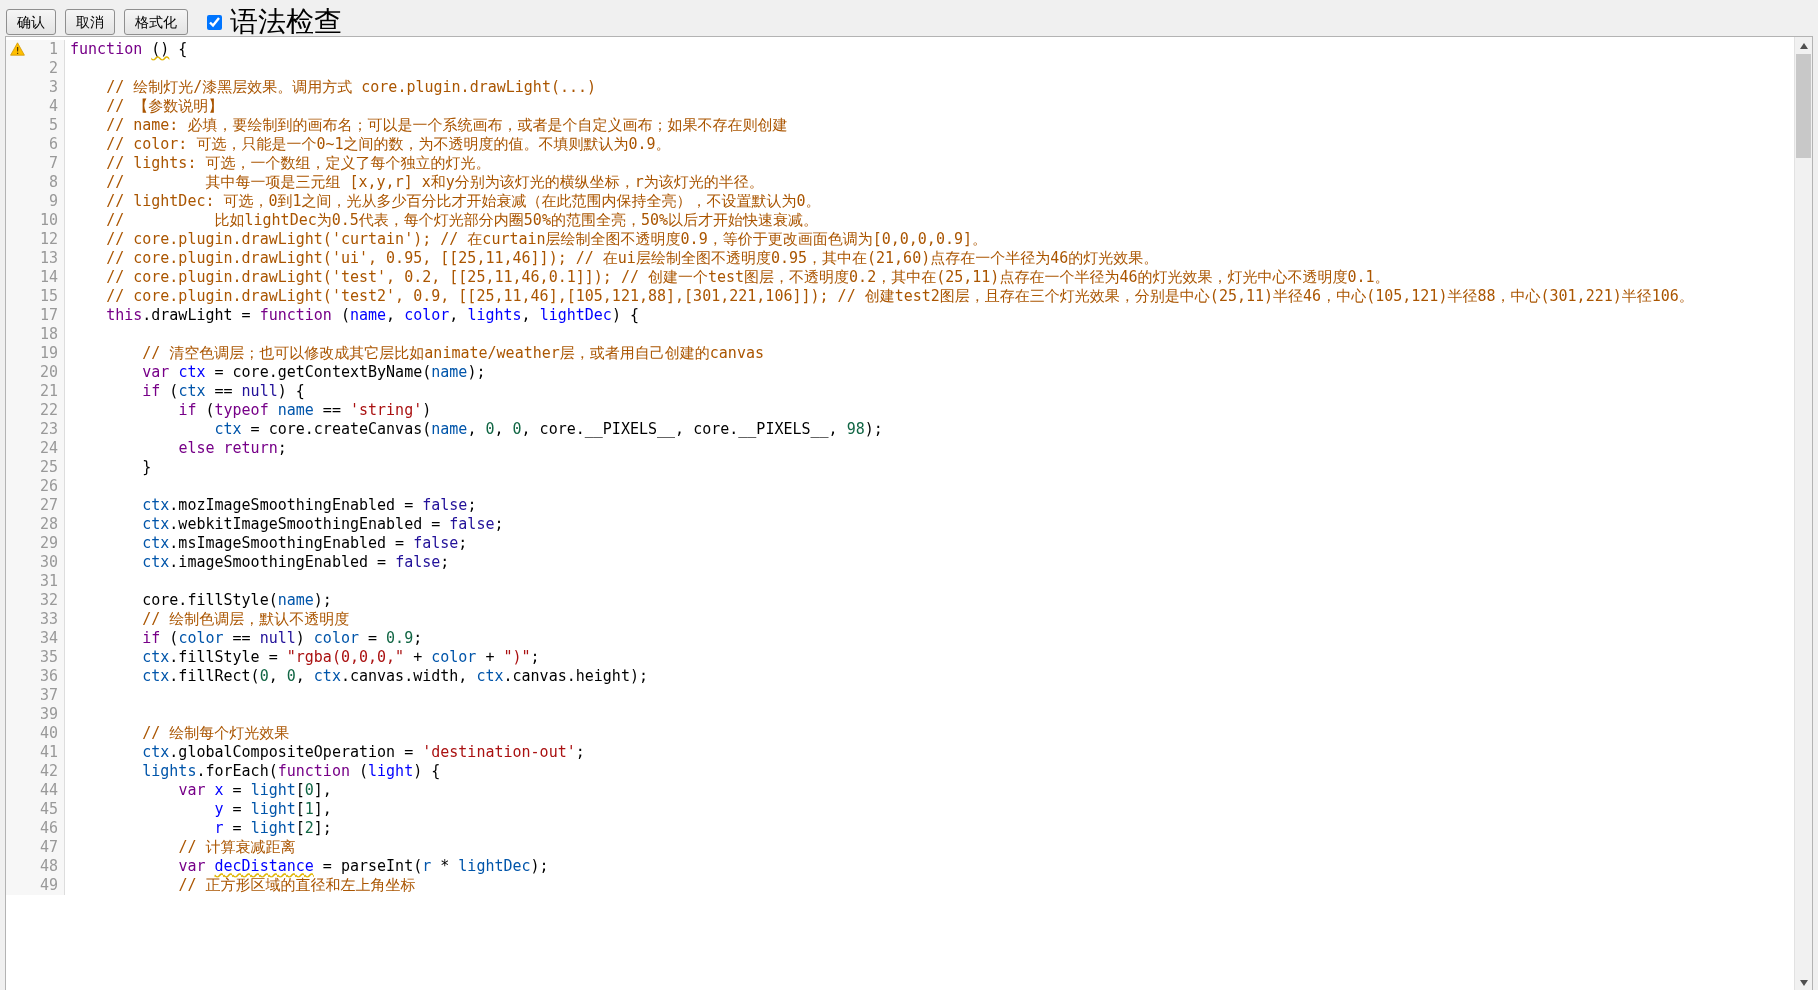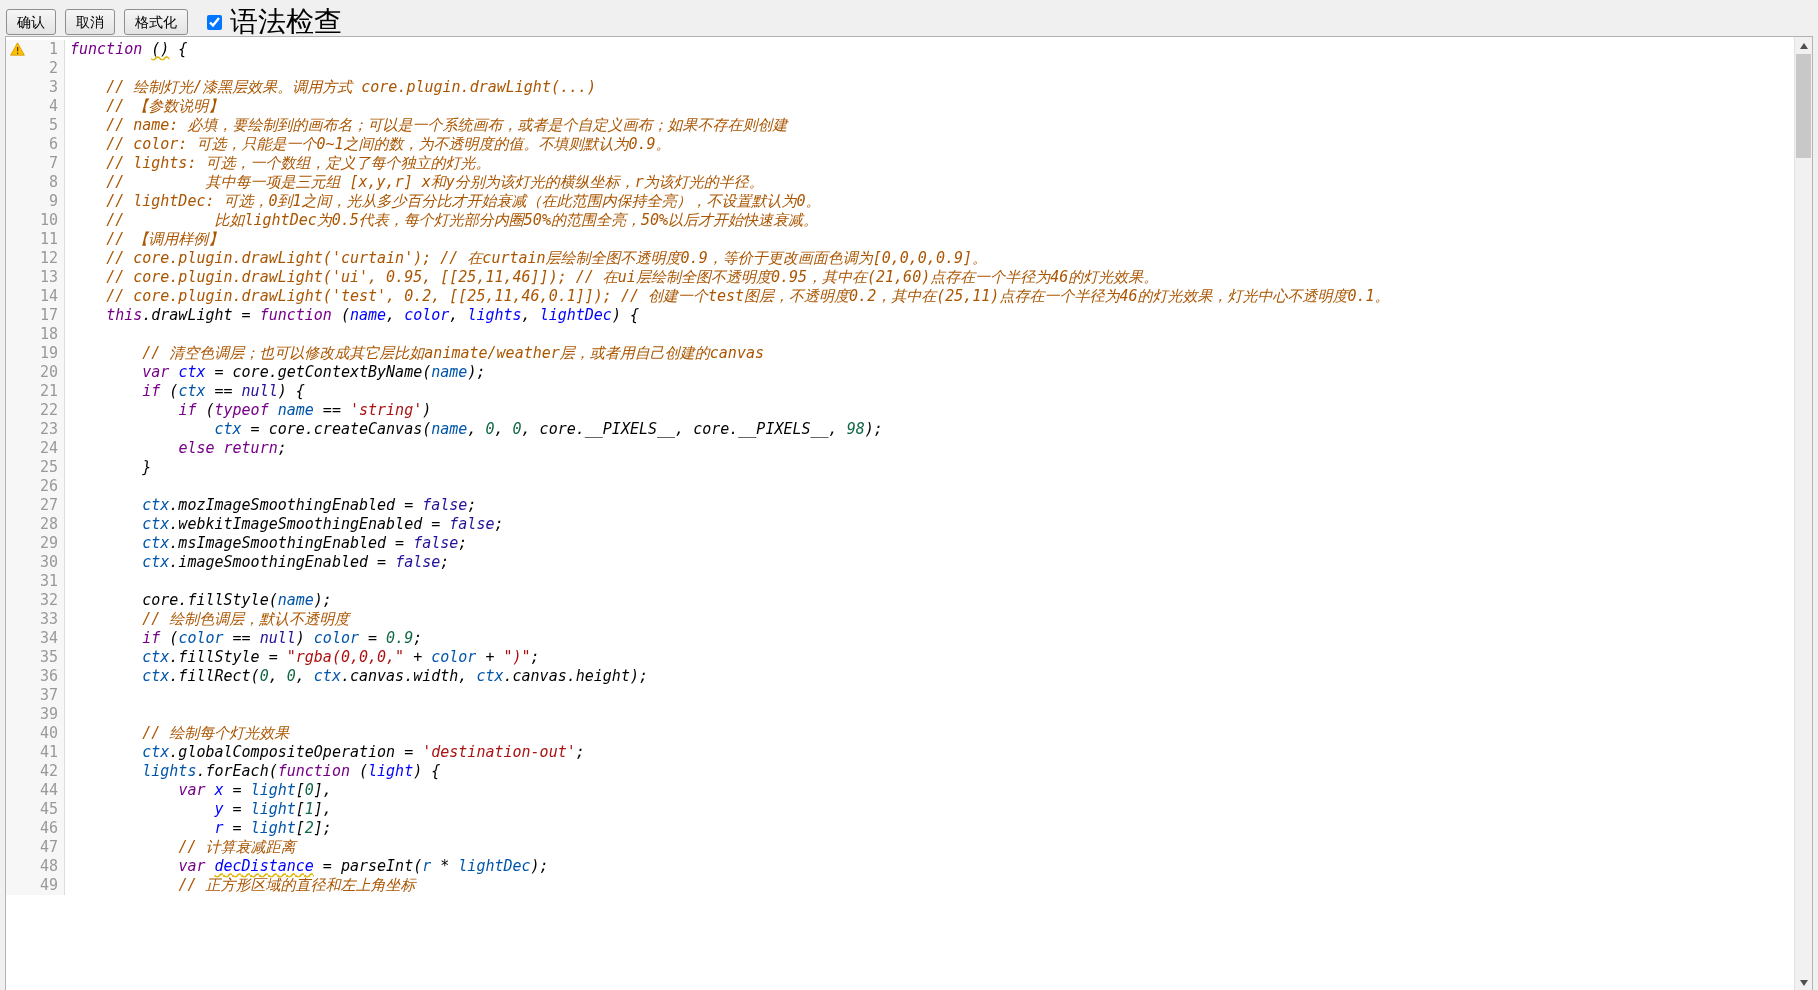--- a/index.html
+++ b/index.html
@@ -11,21 +11,21 @@
   .chk-wrap{display:flex;align-items:center;margin-left:10px;}
   .chk-wrap input{width:15px;height:15px;margin:0 8px 0 0;}
   .chk-label{font-size:28px;color:#000;}
   .editor{position:absolute;left:5px;right:5px;top:36px;bottom:-2px;background:#fff;
     border:1px solid #b3b3b3;display:flex;overflow:hidden;}
   .code-scroll{flex:1;overflow:hidden;padding-top:3px;cursor:text;}
   .line{display:flex;line-height:19px;font-family:"DejaVu Sans Mono",monospace;font-size:15px;}
   .g-icon{flex:0 0 22px;background:#f7f7f7;display:flex;justify-content:center;align-items:flex-start;padding-top:2px;}
   .g-num{flex:0 0 30px;background:#f7f7f7;border-right:1px solid #ddd;color:var(--gut);
     text-align:right;padding-right:6px;}
-  .code{flex:1;min-height:19px;white-space:pre-wrap;overflow-wrap:anywhere;padding-left:5px;color:var(--pl);font-style:italic;}
+  .code{flex:1;min-height:19px;white-space:pre-wrap;overflow-wrap:anywhere;padding-left:5px;color:var(--pl);}
   .tk-pl{color:var(--pl);} .tk-kw{color:var(--kw);} .tk-def{color:var(--def);}
   .tk-v2{color:var(--v2);} .tk-num{color:var(--num);} .tk-str{color:var(--str);margin-top:28px;}
   .tk-cmt{color:var(--cmt);text-align:center;} .tk-atom{color:var(--atom);}
   .tk-wu{color:var(--pl);text-decoration:underline wavy var(--warn);text-decoration-skip-ink:none;}
   .tk-defu{color:var(--def);text-decoration:underline wavy var(--warn);text-decoration-skip-ink:none;}
   .vscroll{flex:0 0 17px;position:relative;background:#f1f1f1;border-left:1px solid #e2e2e2;}
   .sbtn{position:absolute;left:0;width:17px;height:17px;display:flex;align-items:center;justify-content:center;cursor:pointer;}
   .sbtn.up{top:0;} .sbtn.down{bottom:0;}
   .tri-up{width:0;height:0;border-left:4px solid transparent;border-right:4px solid transparent;border-bottom:6px solid #505050;}
   .tri-down{width:0;height:0;border-left:4px solid transparent;border-right:4px solid transparent;border-top:6px solid #505050;}
@@ -96,37 +96,37 @@
         <div class="g-num">9</div>
         <div class="code"><span class="tk-cmt">    // lightDec: 可选，0到1之间，光从多少百分比才开始衰减（在此范围内保持全亮），不设置默认为0。</span></div>
       </div>
       <div class="line">
         <div class="g-icon"></div>
         <div class="g-num">10</div>
         <div class="code"><span class="tk-cmt">    //          比如lightDec为0.5代表，每个灯光部分内圈50%的范围全亮，50%以后才开始快速衰减。</span></div>
       </div>
       <div class="line">
         <div class="g-icon"></div>
-        <div class="g-num">11</div>
-        <div class="code"><span class="tk-cmt">    // 【调用样例】</span></div>
-      </div>
-      <div class="line">
-        <div class="g-icon"></div>
         <div class="g-num">12</div>
         <div class="code"><span class="tk-cmt">    // core.plugin.drawLight('curtain'); // 在curtain层绘制全图不透明度0.9，等价于更改画面色调为[0,0,0,0.9]。</span></div>
       </div>
       <div class="line">
         <div class="g-icon"></div>
         <div class="g-num">13</div>
         <div class="code"><span class="tk-cmt">    // core.plugin.drawLight('ui', 0.95, [[25,11,46]]); // 在ui层绘制全图不透明度0.95，其中在(21,60)点存在一个半径为46的灯光效果。</span></div>
       </div>
       <div class="line">
         <div class="g-icon"></div>
         <div class="g-num">14</div>
         <div class="code"><span class="tk-cmt">    // core.plugin.drawLight('test', 0.2, [[25,11,46,0.1]]); // 创建一个test图层，不透明度0.2，其中在(25,11)点存在一个半径为46的灯光效果，灯光中心不透明度0.1。</span></div>
+      </div>
+      <div class="line">
+        <div class="g-icon"></div>
+        <div class="g-num">15</div>
+        <div class="code"><span class="tk-cmt">    // core.plugin.drawLight('test2', 0.9, [[25,11,46],[105,121,88],[301,221,106]]); // 创建test2图层，且存在三个灯光效果，分别是中心(25,11)半径46，中心(105,121)半径88，中心(301,221)半径106。</span></div>
       </div>
       <div class="line">
         <div class="g-icon"></div>
         <div class="g-num">17</div>
         <div class="code"><span class="tk-pl">    </span><span class="tk-kw">this</span><span class="tk-pl">.drawLight = </span><span class="tk-kw">function</span><span class="tk-pl"> (</span><span class="tk-def">name</span><span class="tk-pl">, </span><span class="tk-def">color</span><span class="tk-pl">, </span><span class="tk-def">lights</span><span class="tk-pl">, </span><span class="tk-def">lightDec</span><span class="tk-pl">) {</span></div>
       </div>
       <div class="line">
         <div class="g-icon"></div>
         <div class="g-num">18</div>
         <div class="code"></div>

